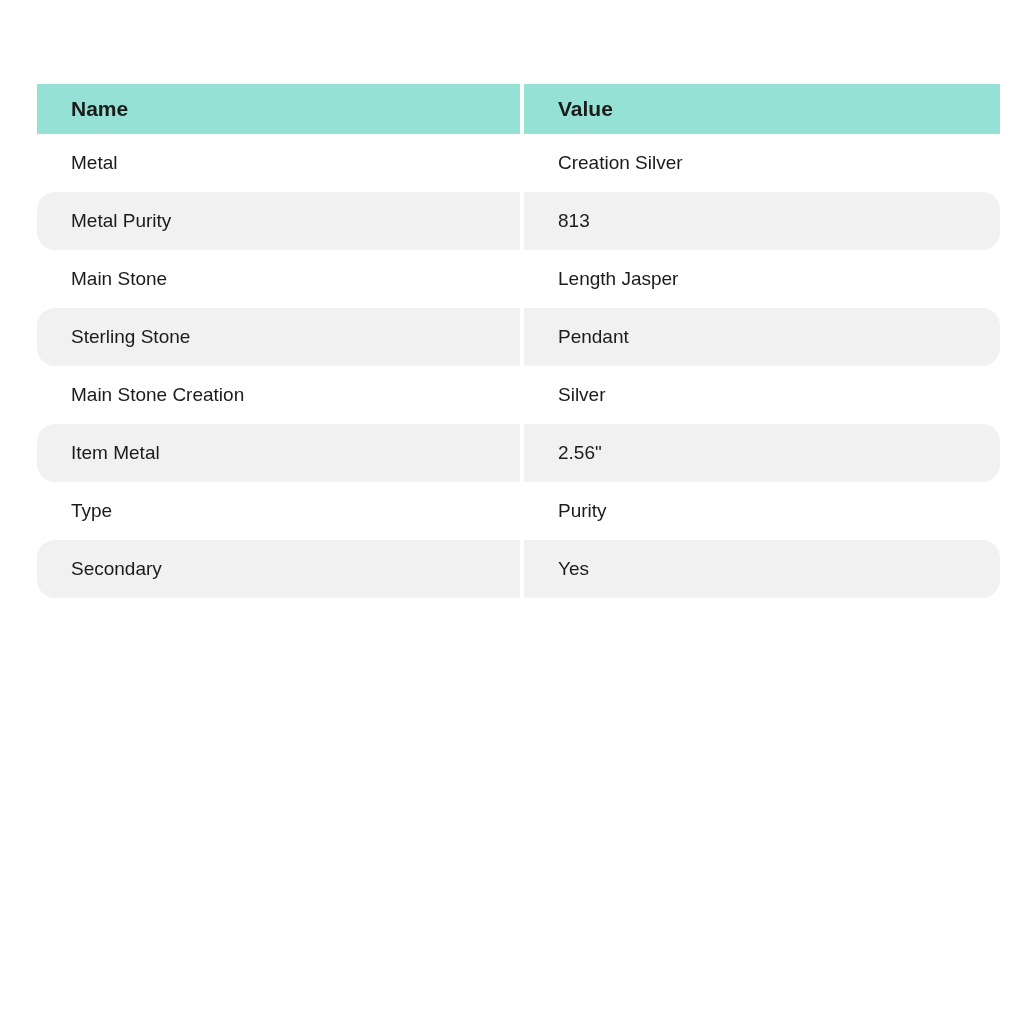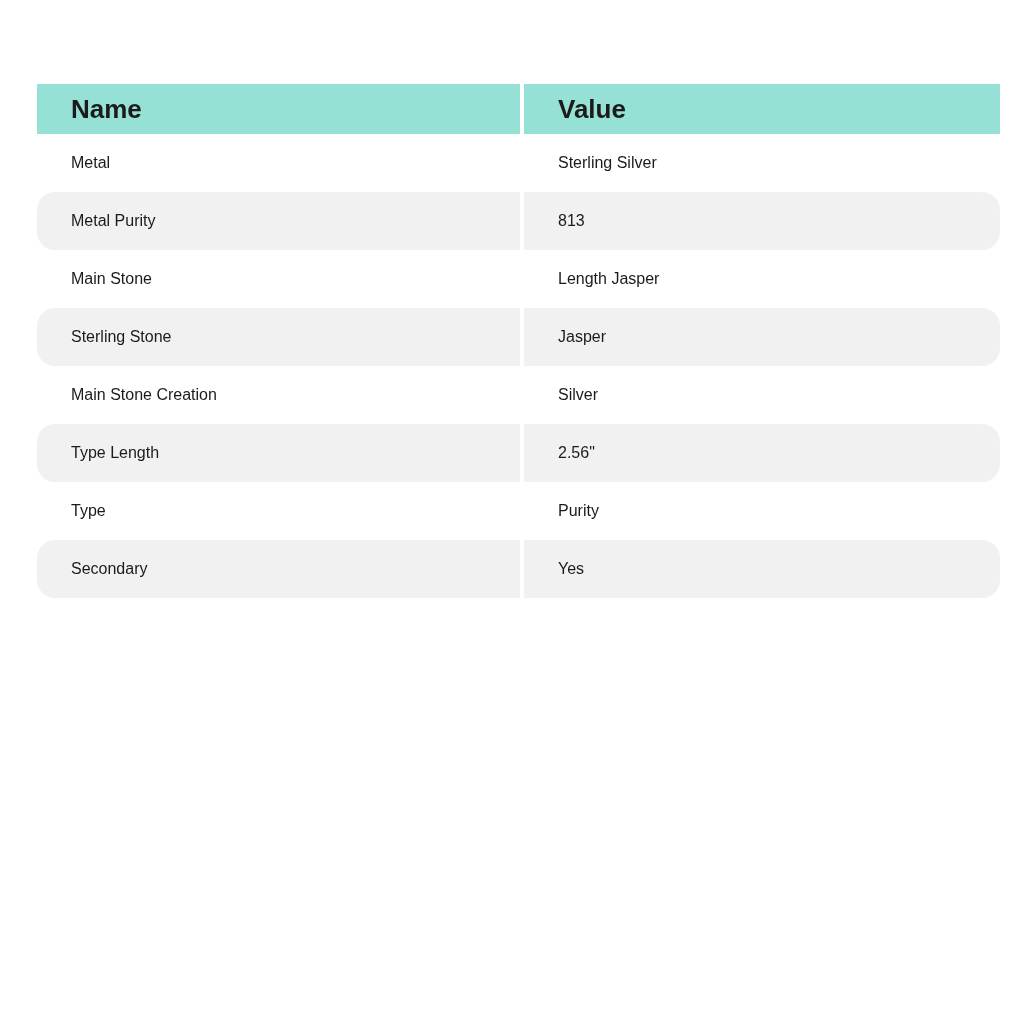--- a/index.html
+++ b/index.html
@@ -25,27 +25,27 @@
     position: absolute;
     left: 37px;
     top: 84px;
     width: 963px;
   }
   .header-row {
     display: flex;
     height: 50px;
     background: var(--header-bg);
     font-weight: 600;
-    font-size: 26px;
+    font-size: 21px;
   }
   .row {
     display: flex;
     height: 58px;
     background: #ffffff;
-    font-size: 16px;
+    font-size: 19px;
   }
   .row.alt {
     background: var(--row-alt-bg);
     border-radius: 18px;
   }
   .cell {
     display: flex;
     align-items: center;
     padding-left: 34px;
     overflow: hidden;
@@ -65,40 +65,40 @@
 
 <div class="page">
   <div class="spec-table">
     <div class="header-row">
       <div class="cell name-cell">Name</div>
       <div class="cell value-cell">Value</div>
     </div>
     <div>
         <div class="row">
           <div class="cell name-cell">Metal</div>
-          <div class="cell value-cell">Sterling Silver</div>
+          <div class="cell value-cell">Creation Silver</div>
         </div>
         <div class="row alt">
           <div class="cell name-cell">Metal Purity</div>
           <div class="cell value-cell">813</div>
         </div>
         <div class="row">
           <div class="cell name-cell">Main Stone</div>
           <div class="cell value-cell">Length Jasper</div>
         </div>
         <div class="row alt">
           <div class="cell name-cell">Sterling Stone</div>
-          <div class="cell value-cell">Jasper</div>
+          <div class="cell value-cell">Pendant</div>
         </div>
         <div class="row">
           <div class="cell name-cell">Main Stone Creation</div>
           <div class="cell value-cell">Silver</div>
         </div>
         <div class="row alt">
-          <div class="cell name-cell">Type Length</div>
+          <div class="cell name-cell">Item Metal</div>
           <div class="cell value-cell">2.56"</div>
         </div>
         <div class="row">
           <div class="cell name-cell">Type</div>
           <div class="cell value-cell">Purity</div>
         </div>
         <div class="row alt">
           <div class="cell name-cell">Secondary</div>
           <div class="cell value-cell">Yes</div>
         </div>

